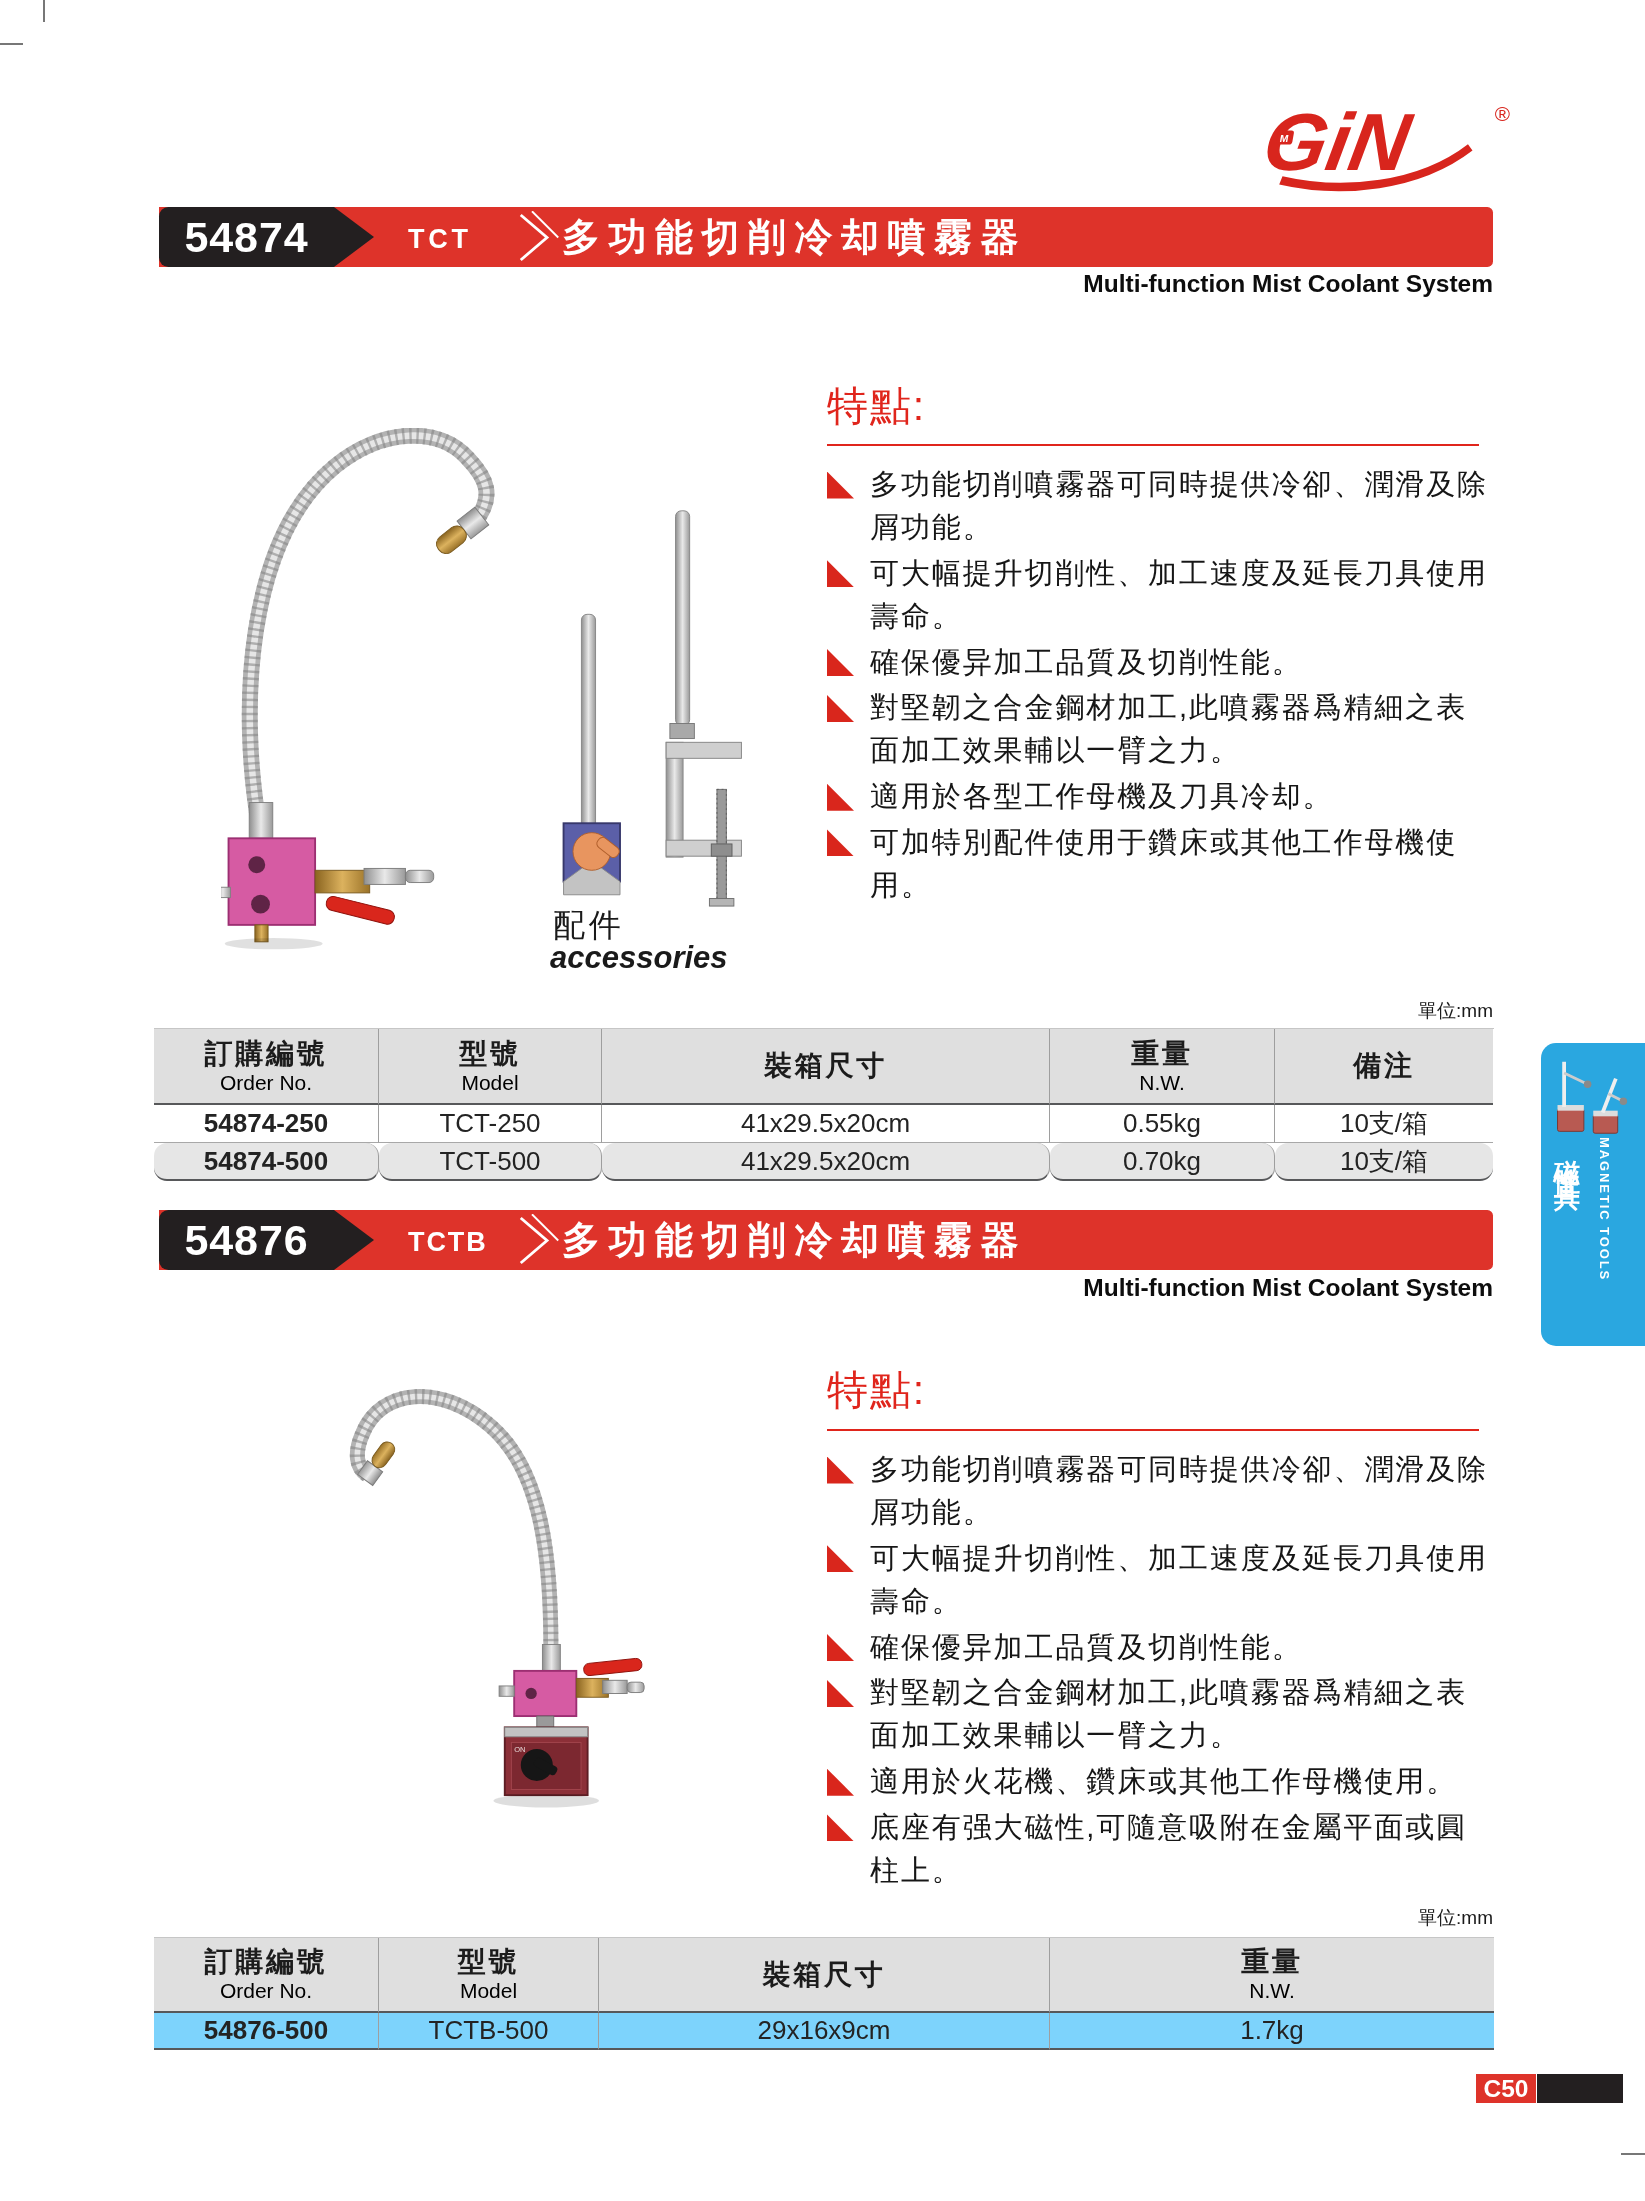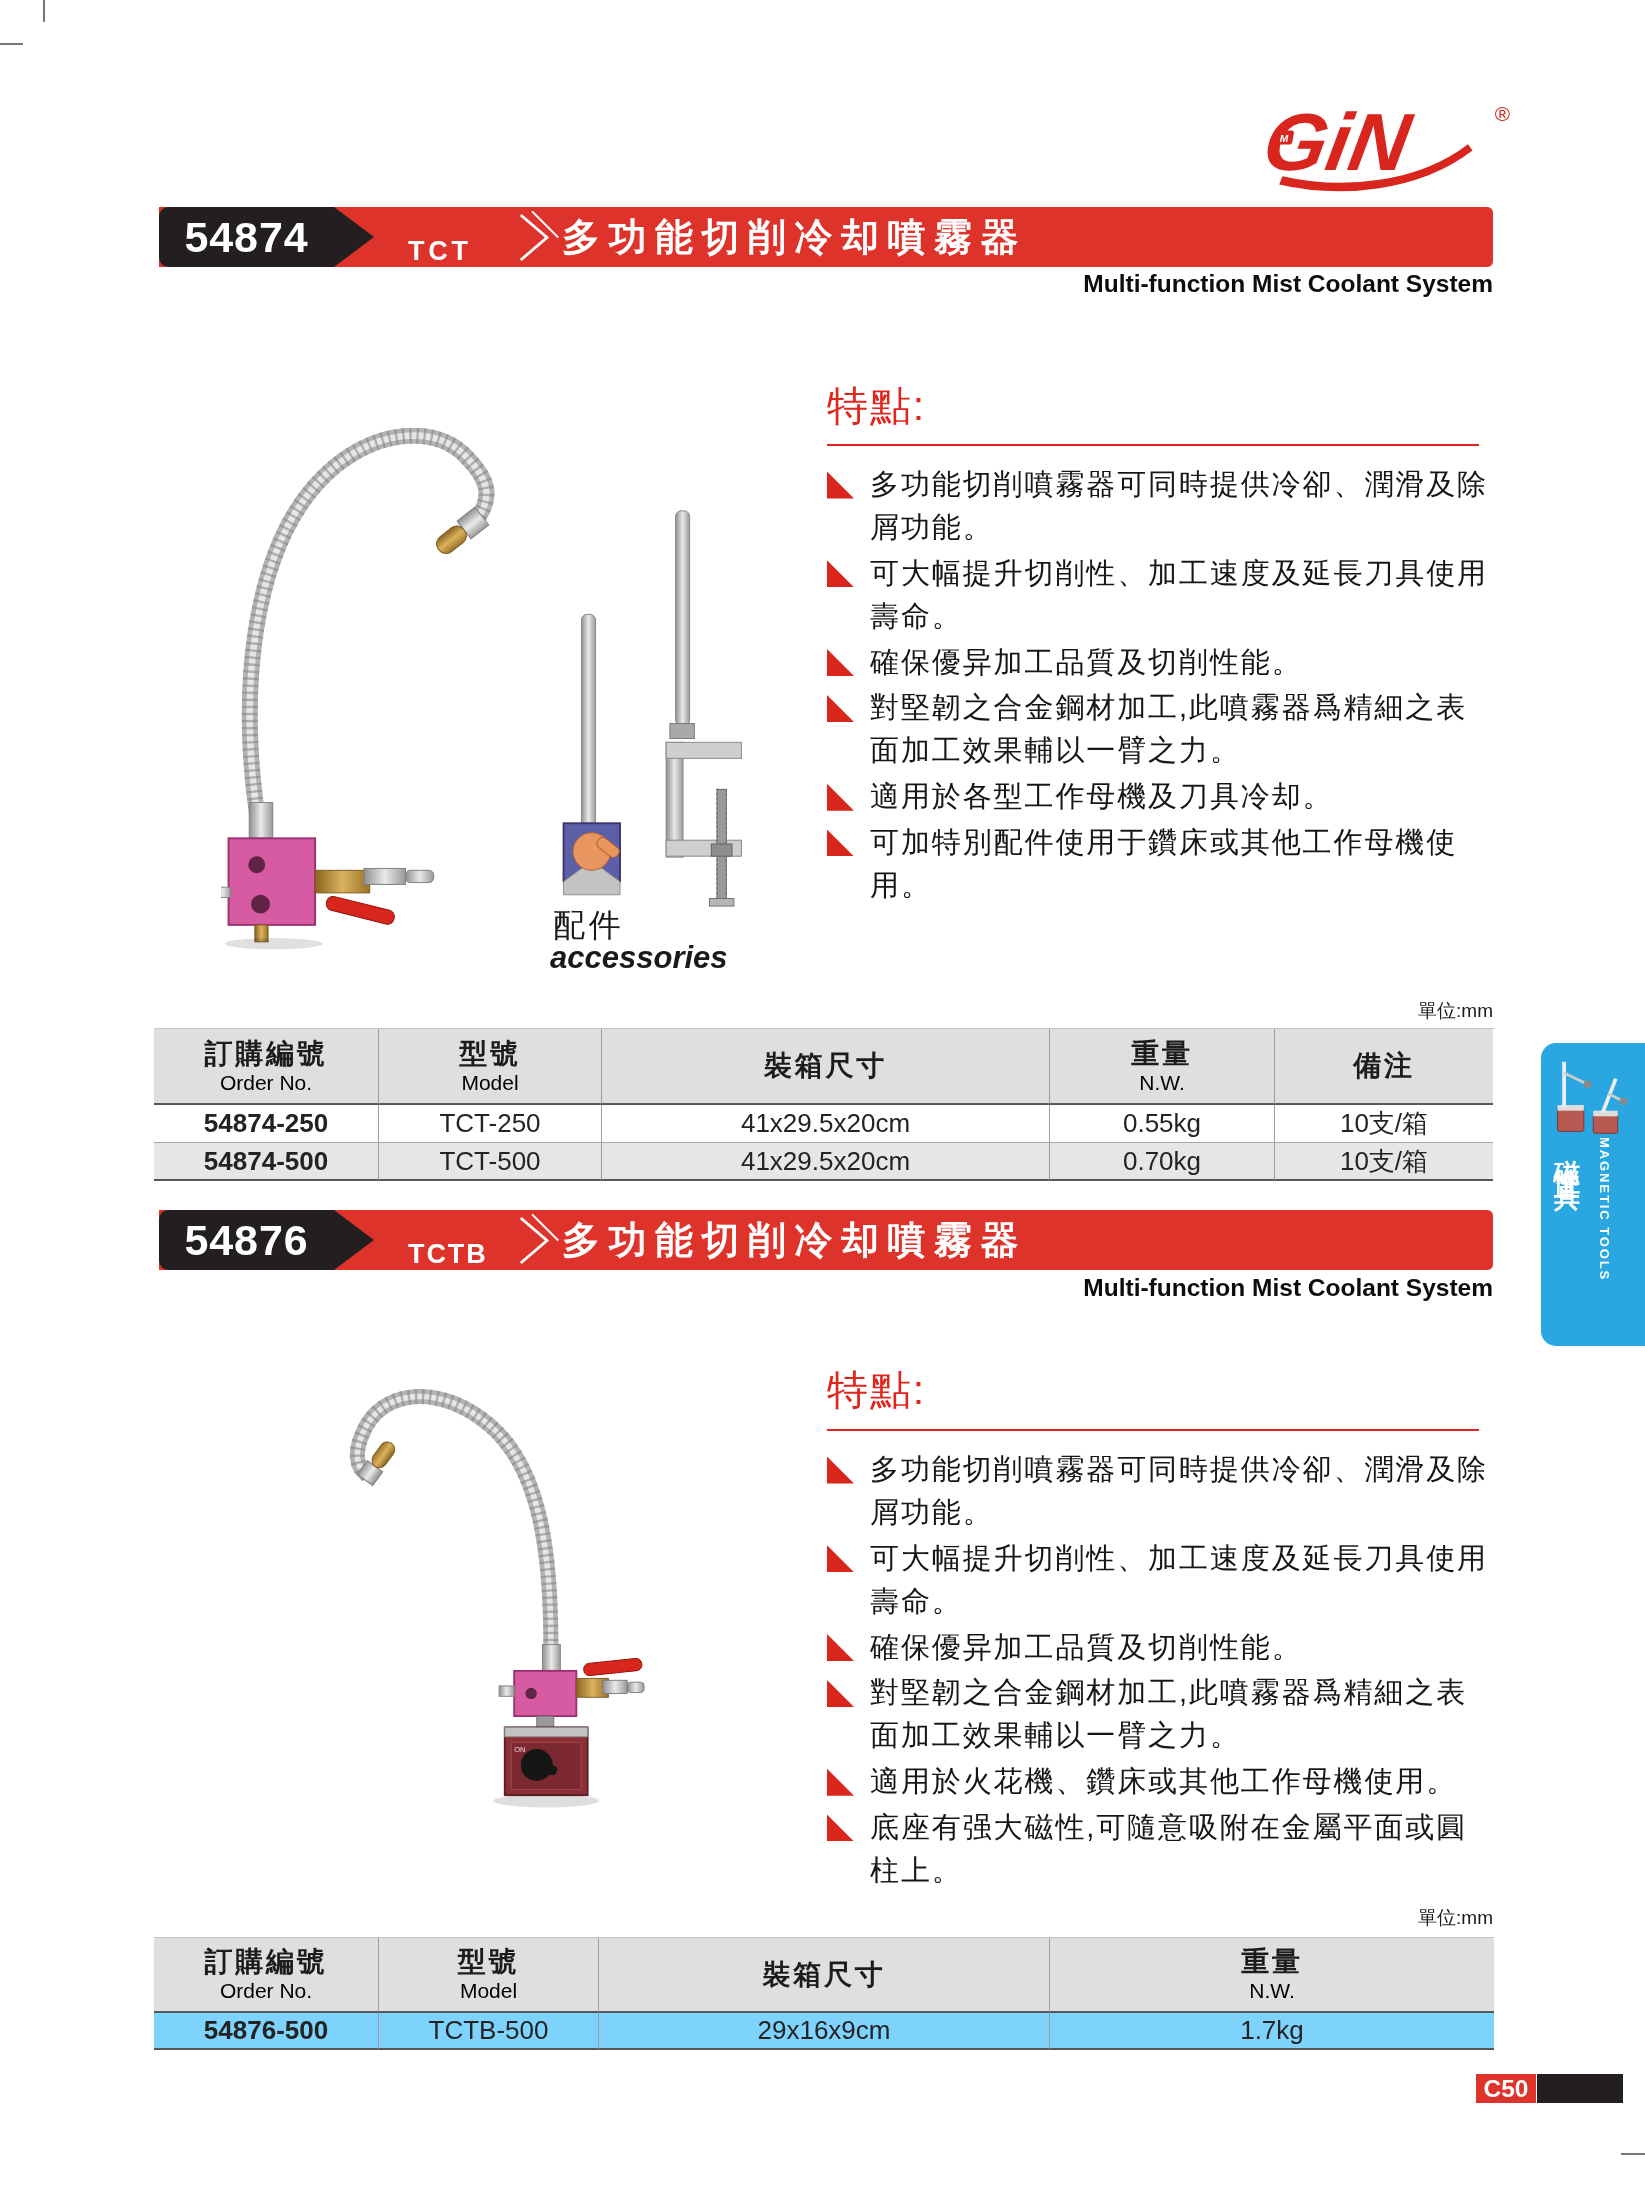--- a/index.html
+++ b/index.html
@@ -12,21 +12,21 @@
   
   #logo{position:absolute;left:1248px;top:89px;width:273px;height:113px;}
 
   
   .bar{position:absolute;left:159px;width:1334px;height:60px;background:#de332a;border-radius:0 5.6px 5.6px 0;}
   .bar-black{position:absolute;left:0;top:0;width:175px;height:60px;background:#231f20;border-radius:9.4px 0 0 9.4px;}
   .bar-arrow{position:absolute;left:175px;top:0;width:0;height:0;
              border-top:30px solid transparent;border-bottom:30px solid transparent;border-left:40px solid #231f20;}
   .bar-num{position:absolute;left:0;top:0;width:175px;height:60px;display:flex;align-items:center;justify-content:center;
            color:#fff;font-size:43px;font-weight:bold;letter-spacing:0.9px;}
-  .bar-code{position:absolute;left:249px;top:12px;height:64px;display:flex;align-items:center;
+  .bar-code{position:absolute;left:249px;top:0;height:64px;display:flex;align-items:center;
             color:#fff;font-size:27px;font-weight:bold;letter-spacing:3.8px;}
   .bar-chev{position:absolute;left:358px;top:3.8px;}
   .bar-title{position:absolute;left:403px;top:0;height:60px;display:flex;align-items:center;
              color:#fff;font-size:38px;font-weight:bold;letter-spacing:8.5px;white-space:nowrap;}
   .subtitle{position:absolute;width:659px;text-align:right;font-size:24.5px;font-weight:bold;color:#0d0d0d;}
 
   
   .feat-head{position:absolute;font-size:41px;font-weight:normal;color:#e0251c;letter-spacing:1.9px;}
   .feat-rule{position:absolute;height:1.9px;background:#e0251c;}
   .features{position:absolute;width:667px;}
@@ -44,21 +44,21 @@
   .spec-table{position:absolute;left:154px;width:1340px;display:grid;border-top:0.9px solid #c6c6c6;}
   .cell{display:flex;flex-direction:column;align-items:center;justify-content:center;
         border-right:0.9px solid #9e9e9e;box-sizing:border-box;}
   .cell.last{border-right:none;}
   .cell.hd{background:#dfdfdf;border-bottom:2.8px solid #57585a;}
   .cell .zh{font-size:28px;font-weight:600;color:#1c1c1c;letter-spacing:2.8px;line-height:34px;}
   .cell .en{font-size:21px;color:#000000;line-height:24.5px;}
   .cell.data{font-size:26px;color:#232323;}
   .cell.data.bold{font-weight:bold;}
   .row-a{background:#ffffff;border-bottom:0.9px solid #a8a8a8;}
-  .row-b{background:#e6e6e6;border-bottom:2.8px solid #57585a;}
+  .row-b{background:#e6e6e6;border-bottom:2.8px solid #57585a;border-radius:13px;}
   .row-only{background:#7dd3fc;border-bottom:2.8px solid #57585a;}
 
   
   #side-tab{position:absolute;left:1541px;top:1043px;width:104px;height:303px;background:#2aa7e0;
             border-radius:15px 0 0 15px;}
   .tab-zh{position:absolute;left:9.4px;top:96px;writing-mode:vertical-rl;font-size:26px;font-weight:bold;
           color:#ffffff;letter-spacing:8.5px;}
   .tab-en{position:absolute;left:56px;top:94px;writing-mode:vertical-rl;text-orientation:sideways;
           font-size:13px;font-weight:bold;color:#ffffff;letter-spacing:1.9px;white-space:nowrap;}
 

